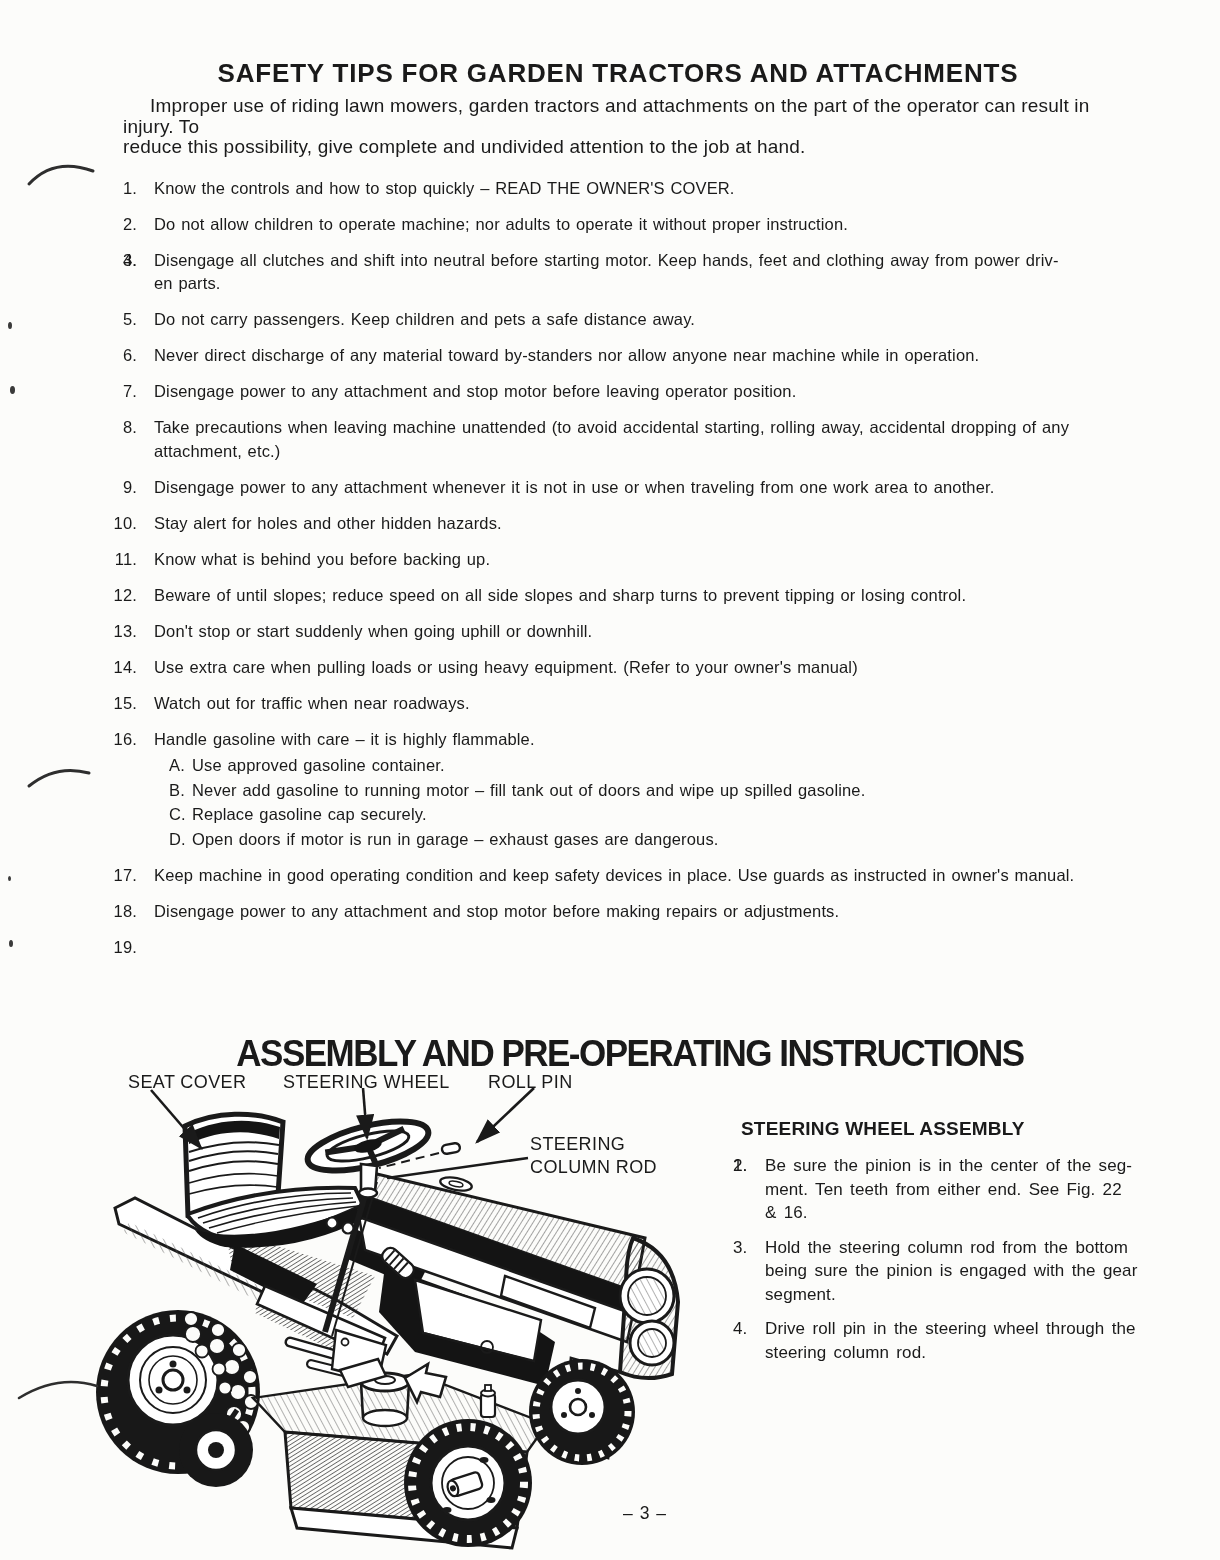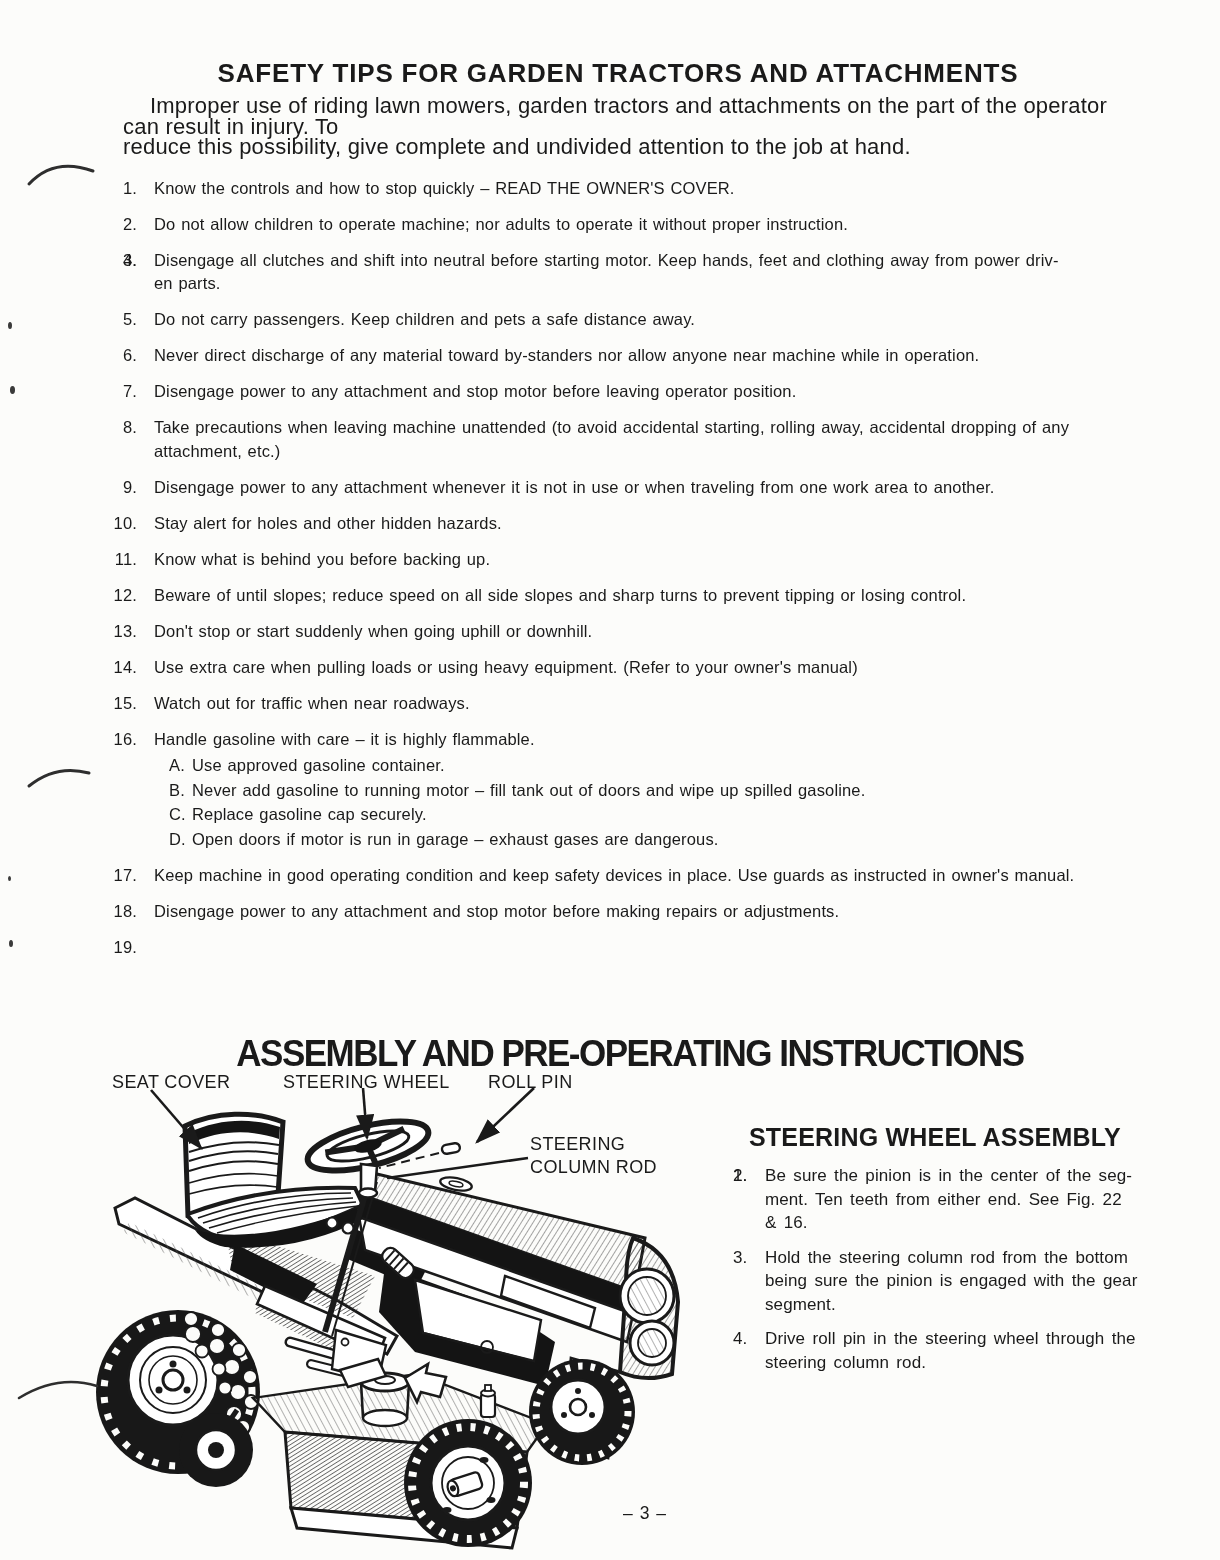--- a/index.html
+++ b/index.html
@@ -10,47 +10,47 @@
     -webkit-font-smoothing:antialiased;
   }
   .pre{white-space:pre-line;}
   
   .safety-section{position:absolute;left:123px;top:62px;width:990px;}
   .safety-title{
     margin:0;font-size:26px;line-height:23px;font-weight:bold;
     text-align:center;letter-spacing:.8px;
   }
   .safety-intro{
-    margin:11px 0 0 0;font-size:22px;line-height:20.5px;
+    margin:11px 0 0 0;font-size:19px;line-height:20.5px;
     text-indent:27px;letter-spacing:.2px;
   }
   .safety-list{list-style:none;margin:19px 0 0 0;padding:0;
     font-size:16.5px;line-height:23.5px;letter-spacing:.15px;word-spacing:1px;}
   .safety-list li{position:relative;padding-left:31px;margin-bottom:12.5px;}
   .safety-list .num{position:absolute;left:-12px;width:26px;text-align:right;}
   .sublist{margin-left:-31px;margin-top:2px;line-height:24.5px;}
   .subitem{position:relative;padding-left:69px;}
   .sub-letter{position:absolute;left:46px;}
   
   .assembly-title{
     position:absolute;left:130px;top:1034px;width:1000px;margin:0;
     font-size:35px;line-height:38px;font-weight:bold;letter-spacing:-1.5px;
     text-align:center;transform:scaleY(1.04);transform-origin:top;
   }
   .part-label{
     position:absolute;font-size:18px;font-weight:bold;letter-spacing:.4px;
     line-height:23px;
   }
-  .lbl-seat{left:112px;top:1071px;font-weight:normal;}
+  .lbl-seat{left:128px;top:1071px;font-weight:normal;}
   .lbl-wheel{left:283px;top:1071px;font-weight:normal;}
   .lbl-pin{left:488px;top:1071px;font-weight:normal;}
   .lbl-rod{left:530px;top:1133px;font-weight:normal;}
   .part-label{font-weight:normal;font-size:18px;}
   .steering-col{position:absolute;left:733px;top:1110px;width:420px;}
-  .steering-heading{margin:16px;font-size:25px;line-height:22px;font-weight:bold;letter-spacing:.2px;}
+  .steering-heading{margin:8px;font-size:19px;line-height:22px;font-weight:bold;letter-spacing:.2px;}
   .assembly-list{list-style:none;margin:14px 0 0 0;padding:0;
     font-size:17px;line-height:23.5px;word-spacing:2.5px;letter-spacing:.1px;}
   .assembly-list li{position:relative;padding-left:32px;margin-bottom:11px;}
   .assembly-list .num{position:absolute;left:0;}
   
   .page-number{position:absolute;left:595px;top:1503px;width:100px;
     text-align:center;font-size:17.5px;letter-spacing:1px;}
   .artifact{position:absolute;}
   .speck{position:absolute;background:#3a3a3a;border-radius:50%;}
   svg .ln{fill:none;stroke:#1a1a1a;}

